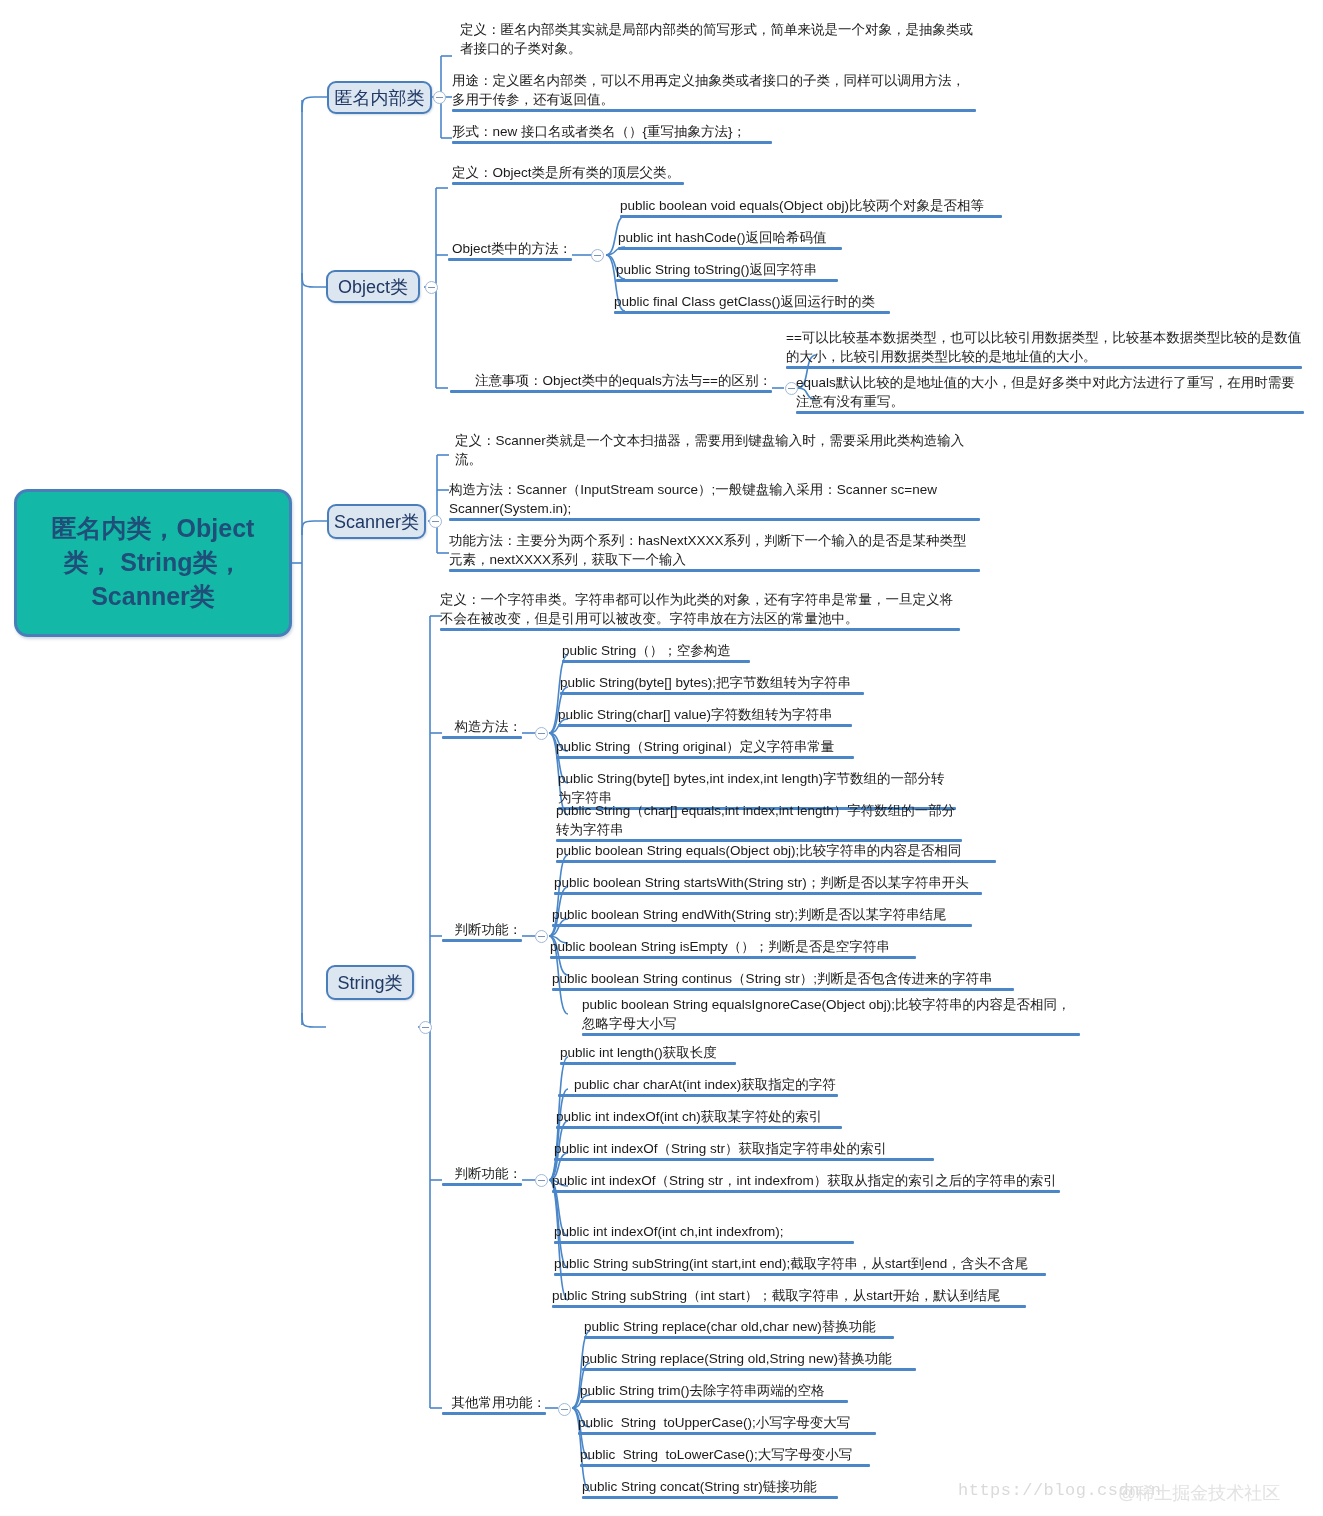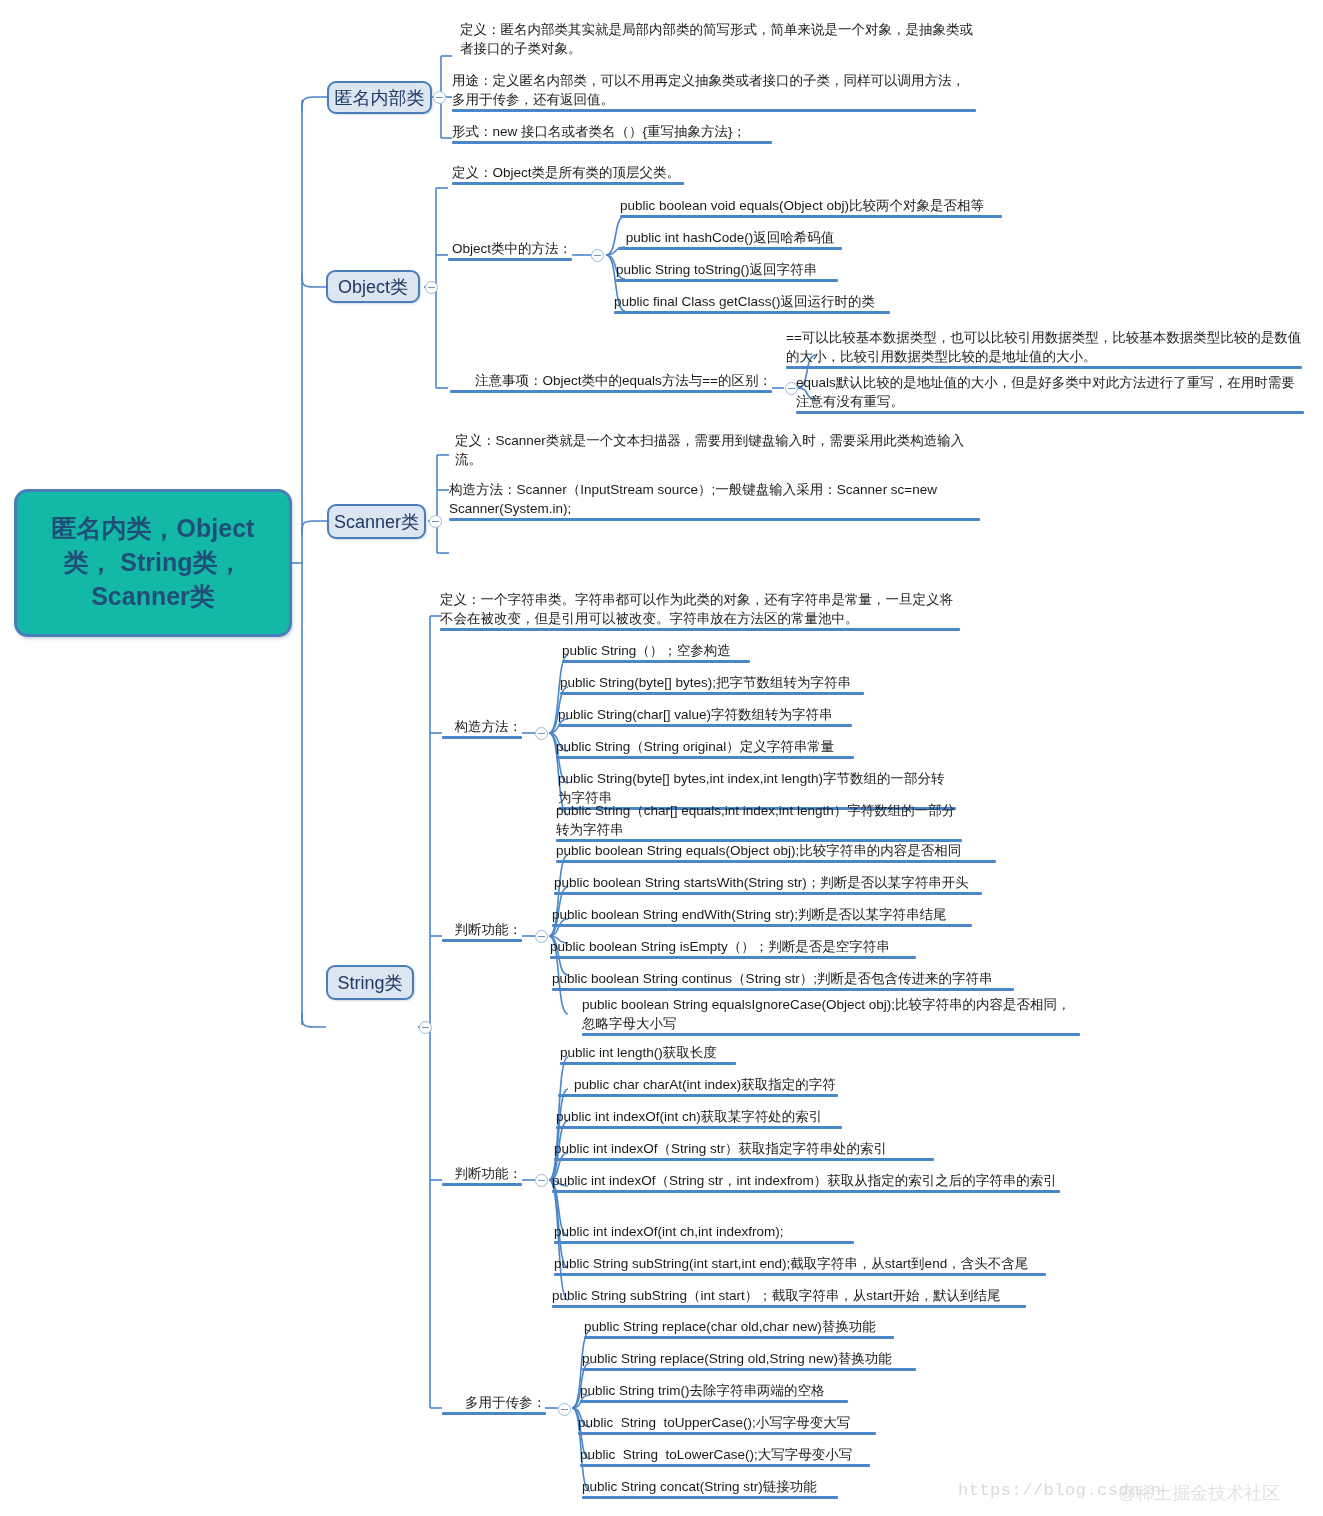--- a/index.html
+++ b/index.html
@@ -260,32 +260,33 @@
   <div class="topic nobar" style="left:460px; top:20px; width:520px;">定义：匿名内部类其实就是局部内部类的简写形式，简单来说是一个对象，是抽象类或者接口的子类对象。</div>
   <div class="topic bar" style="left:452px; top:71px; width:524px;">用途：定义匿名内部类，可以不用再定义抽象类或者接口的子类，同样可以调用方法，多用于传参，还有返回值。</div>
   <div class="topic bar" style="left:452px; top:122px; width:320px;">形式：new 接口名或者类名（）{重写抽象方法}；</div>
 
   <div class="topic bar" style="left:452px; top:163px; width:232px;">定义：Object类是所有类的顶层父类。</div>
 
   <div class="midlabel" style="left:448px; top:240px; width:124px;">Object类中的方法：</div>
   <div class="collapse" style="left:591px; top:249px;"></div>
 
   <div class="topic bar" style="left:620px; top:196px; width:382px;">public boolean void equals(Object obj)比较两个对象是否相等</div>
-  <div class="topic bar" style="left:618px; top:228px; width:224px;text-align:center;">public int hashCode()返回哈希码值</div>
+  <div class="topic bar" style="left:618px; top:228px; width:224px;">public int hashCode()返回哈希码值</div>
   <div class="topic bar" style="left:616px; top:260px; width:222px;">public String toString()返回字符串</div>
   <div class="topic bar" style="left:614px; top:292px; width:276px;">public final Class getClass()返回运行时的类</div>
 
   <div class="midlabel" style="left:450px; top:372px; width:322px;">注意事项：Object类中的equals方法与==的区别：</div>
   <div class="collapse" style="left:785px; top:382px;"></div>
 
   <div class="topic bar" style="left:786px; top:328px; width:516px;">==可以比较基本数据类型，也可以比较引用数据类型，比较基本数据类型比较的是数值的大小，比较引用数据类型比较的是地址值的大小。</div>
   <div class="topic bar" style="left:796px; top:373px; width:508px;">equals默认比较的是地址值的大小，但是好多类中对此方法进行了重写，在用时需要注意有没有重写。</div>
 
   <div class="topic nobar" style="left:455px; top:431px; width:512px;">定义：Scanner类就是一个文本扫描器，需要用到键盘输入时，需要采用此类构造输入流。</div>
   <div class="topic bar" style="left:449px; top:480px; width:531px;">构造方法：Scanner（InputStream source）;一般键盘输入采用：Scanner sc=new Scanner(System.in);</div>
+  <div class="topic bar" style="left:449px; top:531px; width:531px;">功能方法：主要分为两个系列：hasNextXXXX系列，判断下一个输入的是否是某种类型元素，nextXXXX系列，获取下一个输入</div>
 
   <div class="topic bar" style="left:440px; top:590px; width:520px;">定义：一个字符串类。字符串都可以作为此类的对象，还有字符串是常量，一旦定义将不会在被改变，但是引用可以被改变。字符串放在方法区的常量池中。</div>
 
   <div class="midlabel" style="left:442px; top:718px; width:80px;">构造方法：</div>
   <div class="collapse" style="left:535px; top:727px;"></div>
 
   <div class="topic bar" style="left:562px; top:641px; width:188px;">public String（）；空参构造</div>
   <div class="topic bar" style="left:560px; top:673px; width:304px;">public String(byte[] bytes);把字节数组转为字符串</div>
   <div class="topic bar" style="left:558px; top:705px; width:294px;">public String(char[] value)字符数组转为字符串</div>
   <div class="topic bar" style="left:556px; top:737px; width:298px;">public String（String original）定义字符串常量</div>
@@ -307,21 +308,21 @@
 
   <div class="topic bar" style="left:560px; top:1043px; width:176px;">public int length()获取长度</div>
   <div class="topic bar" style="left:558px; top:1075px; width:280px;padding-left:16px;">public char charAt(int index)获取指定的字符</div>
   <div class="topic bar" style="left:556px; top:1107px; width:286px;">public int indexOf(int ch)获取某字符处的索引</div>
   <div class="topic bar" style="left:554px; top:1139px; width:380px;">public int indexOf（String str）获取指定字符串处的索引</div>
   <div class="topic bar" style="left:552px; top:1171px; width:508px;">public int indexOf（String str，int indexfrom）获取从指定的索引之后的字符串的索引</div>
   <div class="topic bar" style="left:554px; top:1222px; width:300px;">public int indexOf(int ch,int indexfrom);</div>
   <div class="topic bar" style="left:554px; top:1254px; width:492px;">public String subString(int start,int end);截取字符串，从start到end，含头不含尾</div>
   <div class="topic bar" style="left:552px; top:1286px; width:474px;">public String subString（int start）；截取字符串，从start开始，默认到结尾</div>
 
-  <div class="midlabel" style="left:442px; top:1394px; width:104px;">多用于传参：</div>
+  <div class="midlabel" style="left:442px; top:1394px; width:104px;">其他常用功能：</div>
   <div class="collapse" style="left:558px; top:1403px;"></div>
 
   <div class="topic bar" style="left:584px; top:1317px; width:310px;">public String replace(char old,char new)替换功能</div>
   <div class="topic bar" style="left:582px; top:1349px; width:334px;">public String replace(String old,String new)替换功能</div>
   <div class="topic bar" style="left:580px; top:1381px; width:268px;">public String trim()去除字符串两端的空格</div>
   <div class="topic bar" style="left:578px; top:1413px; width:298px;">public  String  toUpperCase();小写字母变大写</div>
   <div class="topic bar" style="left:580px; top:1445px; width:290px;">public  String  toLowerCase();大写字母变小写</div>
   <div class="topic bar" style="left:582px; top:1477px; width:256px;">public String concat(String str)链接功能</div>
 
   <div class="watermark">https://blog.csdn.n</div>

